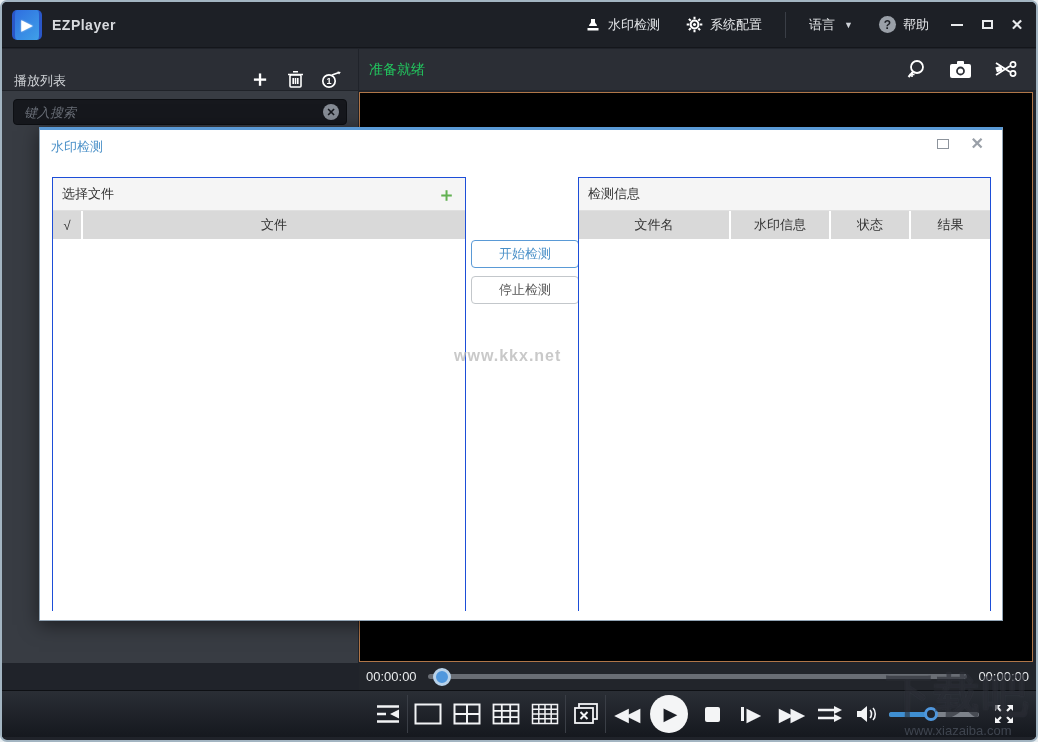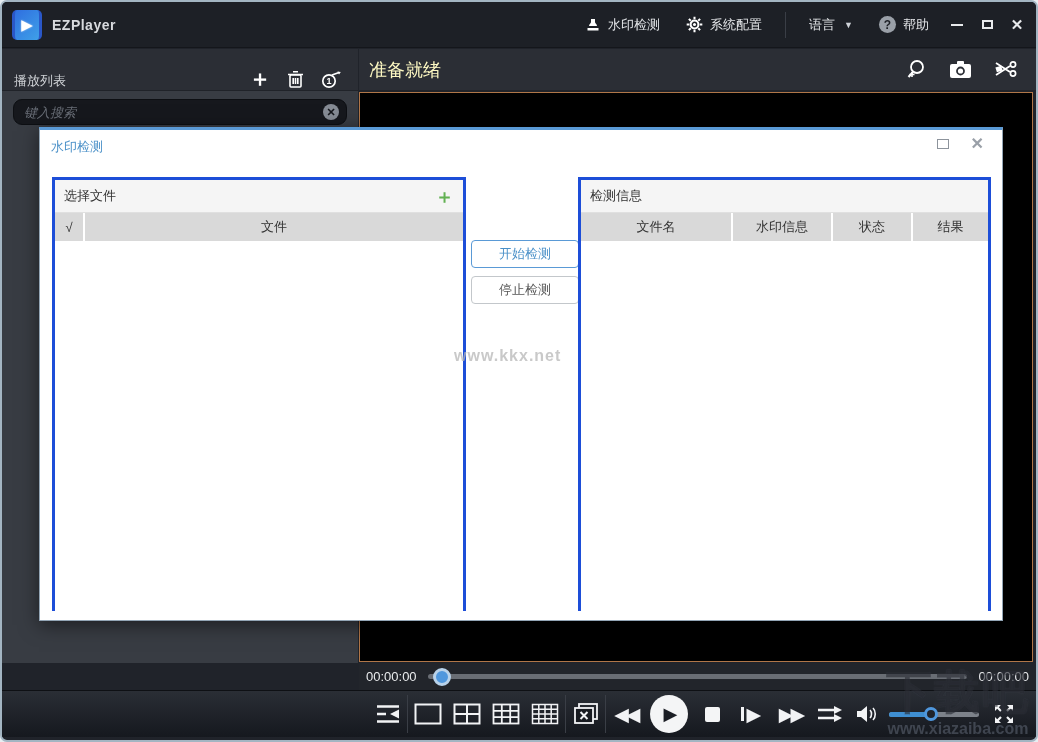--- a/index.html
+++ b/index.html
@@ -32,34 +32,34 @@
   .win-btn.max span { display:block; width:11px; height:9px; border:2px solid #e8eaec; }
   .win-btn.close { margin-right:4px; font-size:15px; font-weight:bold; }
   
   #playlist-panel { position:absolute; left:0; top:47px; width:356px; bottom:77px; background:#383c43; }
   #playlist-header { height:42px; background:#2b2e35; border-bottom:1px solid #202329; display:flex; align-items:flex-end; }
   #playlist-header .pl-title { color:#cfd2d6; font-size:13px; margin-left:12px; }
   .pl-icons { margin-left:auto; display:flex; align-items:center; gap:16px; margin-right:16px; }
   .pl-plus { color:#fff; font-size:22px; font-weight:bold; line-height:1; }
   #search-box {
     position:relative; margin:8px 11px 13px 11px; height:26px; background:#16181d;
-    border:1px solid #0d0f13; border-radius:9px; display:flex; align-items:center;
+    border:1px solid #0d0f13; border-radius:4px; display:flex; align-items:center;
   }
   #search-input {
     flex:1; background:transparent; border:none; outline:none; color:#c8ccd2;
     font-size:13px; font-style:italic; padding:0 10px; font-family:"Liberation Sans",sans-serif;
   }
   #search-input::placeholder { color:#6a6f78; font-style:italic; }
   .clear-btn {
     width:16px; height:16px; border-radius:50%; background:#868c95; color:#16181d;
     font-size:11px; font-weight:bold; display:flex; align-items:center; justify-content:center; margin-right:7px;
   }
   
   #status-bar { position:absolute; left:357px; top:47px; right:0; height:42px; background:#2b2e35; border-bottom:1px solid #202329; display:flex; align-items:center; }
-  #status-bar .status-text { color:#fef9c3; font-size:18px; margin-left:10px; }
+  #status-bar .status-text { color:#22c55e; font-size:14px; margin-left:10px; }
   .status-icons { margin-left:auto; display:flex; align-items:center; gap:22px; margin-right:18px; }
   #video-area { position:absolute; left:357px; top:90px; right:3px; bottom:78px; background:#000; border:1px solid #b07648; }
   
   #timeline { position:absolute; left:357px; right:0; bottom:50px; height:27px; background:#22252b; display:flex; align-items:center; }
   .time-label { color:#e8eaec; font-size:13px; padding:0 7px; }
   .seek-track { position:relative; flex:1; height:5px; background:#696d74; border-radius:3px; margin:0 4px; }
   .seek-handle {
     position:absolute; left:1%; top:50%; transform:translateY(-50%);
     width:18px; height:18px; border-radius:50%; background:#4f97dd; border:3px solid #b8d2ea;
   }
@@ -82,42 +82,42 @@
   .fullscreen-wrap { margin-left:auto; margin-right:12px; }
   
   #dialog {
     position:absolute; left:37px; top:125px; width:964px; height:494px;
     background:#fff; border:1px solid #93a5b5; border-top:3px solid #5a9ad6;
     box-shadow:0 4px 18px rgba(0,0,0,.5); z-index:5;
   }
   .dlg-title { position:absolute; left:11px; top:8px; color:#4a90c8; font-size:13px; }
   .dlg-max { position:absolute; right:53px; top:9px; width:12px; height:10px; border:1px solid #8d949c; }
   .dlg-close { position:absolute; right:18px; top:4px; color:#9aa0a8; font-size:16px; font-weight:bold; }
-  .groupbox { position:absolute; top:47px; height:434px; border:3px solid #1d4ed8; background:#5eead4; }
+  .groupbox { position:absolute; top:47px; height:434px; border:1px solid #1d4ed8; background:#5eead4; }
   #file-box { left:12px; width:414px; }
   #info-box { left:538px; width:413px; }
   .gb-header { height:33px; background:#f5f5f5; border-bottom:1px solid #e0e0e0; display:flex; align-items:center; }
   .gb-title { font-size:13px; color:#333; margin-left:9px; }
   .gb-plus { margin-left:auto; margin-right:9px; color:#62b152; font-size:19px; font-weight:bold; line-height:1; }
   .col-row { height:28px; background:#d9d9d9; display:flex; }
   .col-cell { display:flex; align-items:center; justify-content:center; font-size:13px; color:#333; }
   .col-div { width:2px; background:#fff; }
   .mid-btn {
     position:absolute; left:431px; width:108px; height:28px; background:#fff;
     border-radius:4px; font-size:13px; display:flex; align-items:center; justify-content:center;
   }
   #start-btn { top:110px; border:1px solid #5a9ad6; color:#4a90c8; }
   #stop-btn { top:146px; border:1px solid #c3c7cb; color:#555; }
   
   #wm-center { position:absolute; left:452px; top:341px; z-index:9; text-align:center; pointer-events:none; }
   #wm-center .wm1 { font-size:36px; font-weight:bold; color:rgba(178,178,178,.8); letter-spacing:3px; text-shadow:1px 1px 0 rgba(255,255,255,.6); }
   #wm-center .wm2 { font-size:16px; font-weight:bold; color:rgba(183,183,183,.75); margin-top:4px; letter-spacing:1px; }
   #wm-corner { position:absolute; right:6px; bottom:2px; z-index:9; text-align:center; pointer-events:none; }
   #wm-corner .wm1 { font-size:46px; font-weight:bold; color:rgba(10,12,16,.45); letter-spacing:2px; text-shadow:0 0 1px rgba(120,130,145,.35); }
-  #wm-corner .wm2 { font-size:16px; font-weight:bold; color:rgba(110,120,135,.45); margin-top:-4px; }
+  #wm-corner .wm2 { font-size:13px; font-weight:normal; color:rgba(110,120,135,.45); margin-top:-4px; }
   svg { display:block; }
 </style>
 </head>
 <body>
 
 <div id="window">
 
   <div id="titlebar">
     <div class="logo">
       <span class="logo-play">▶</span>

